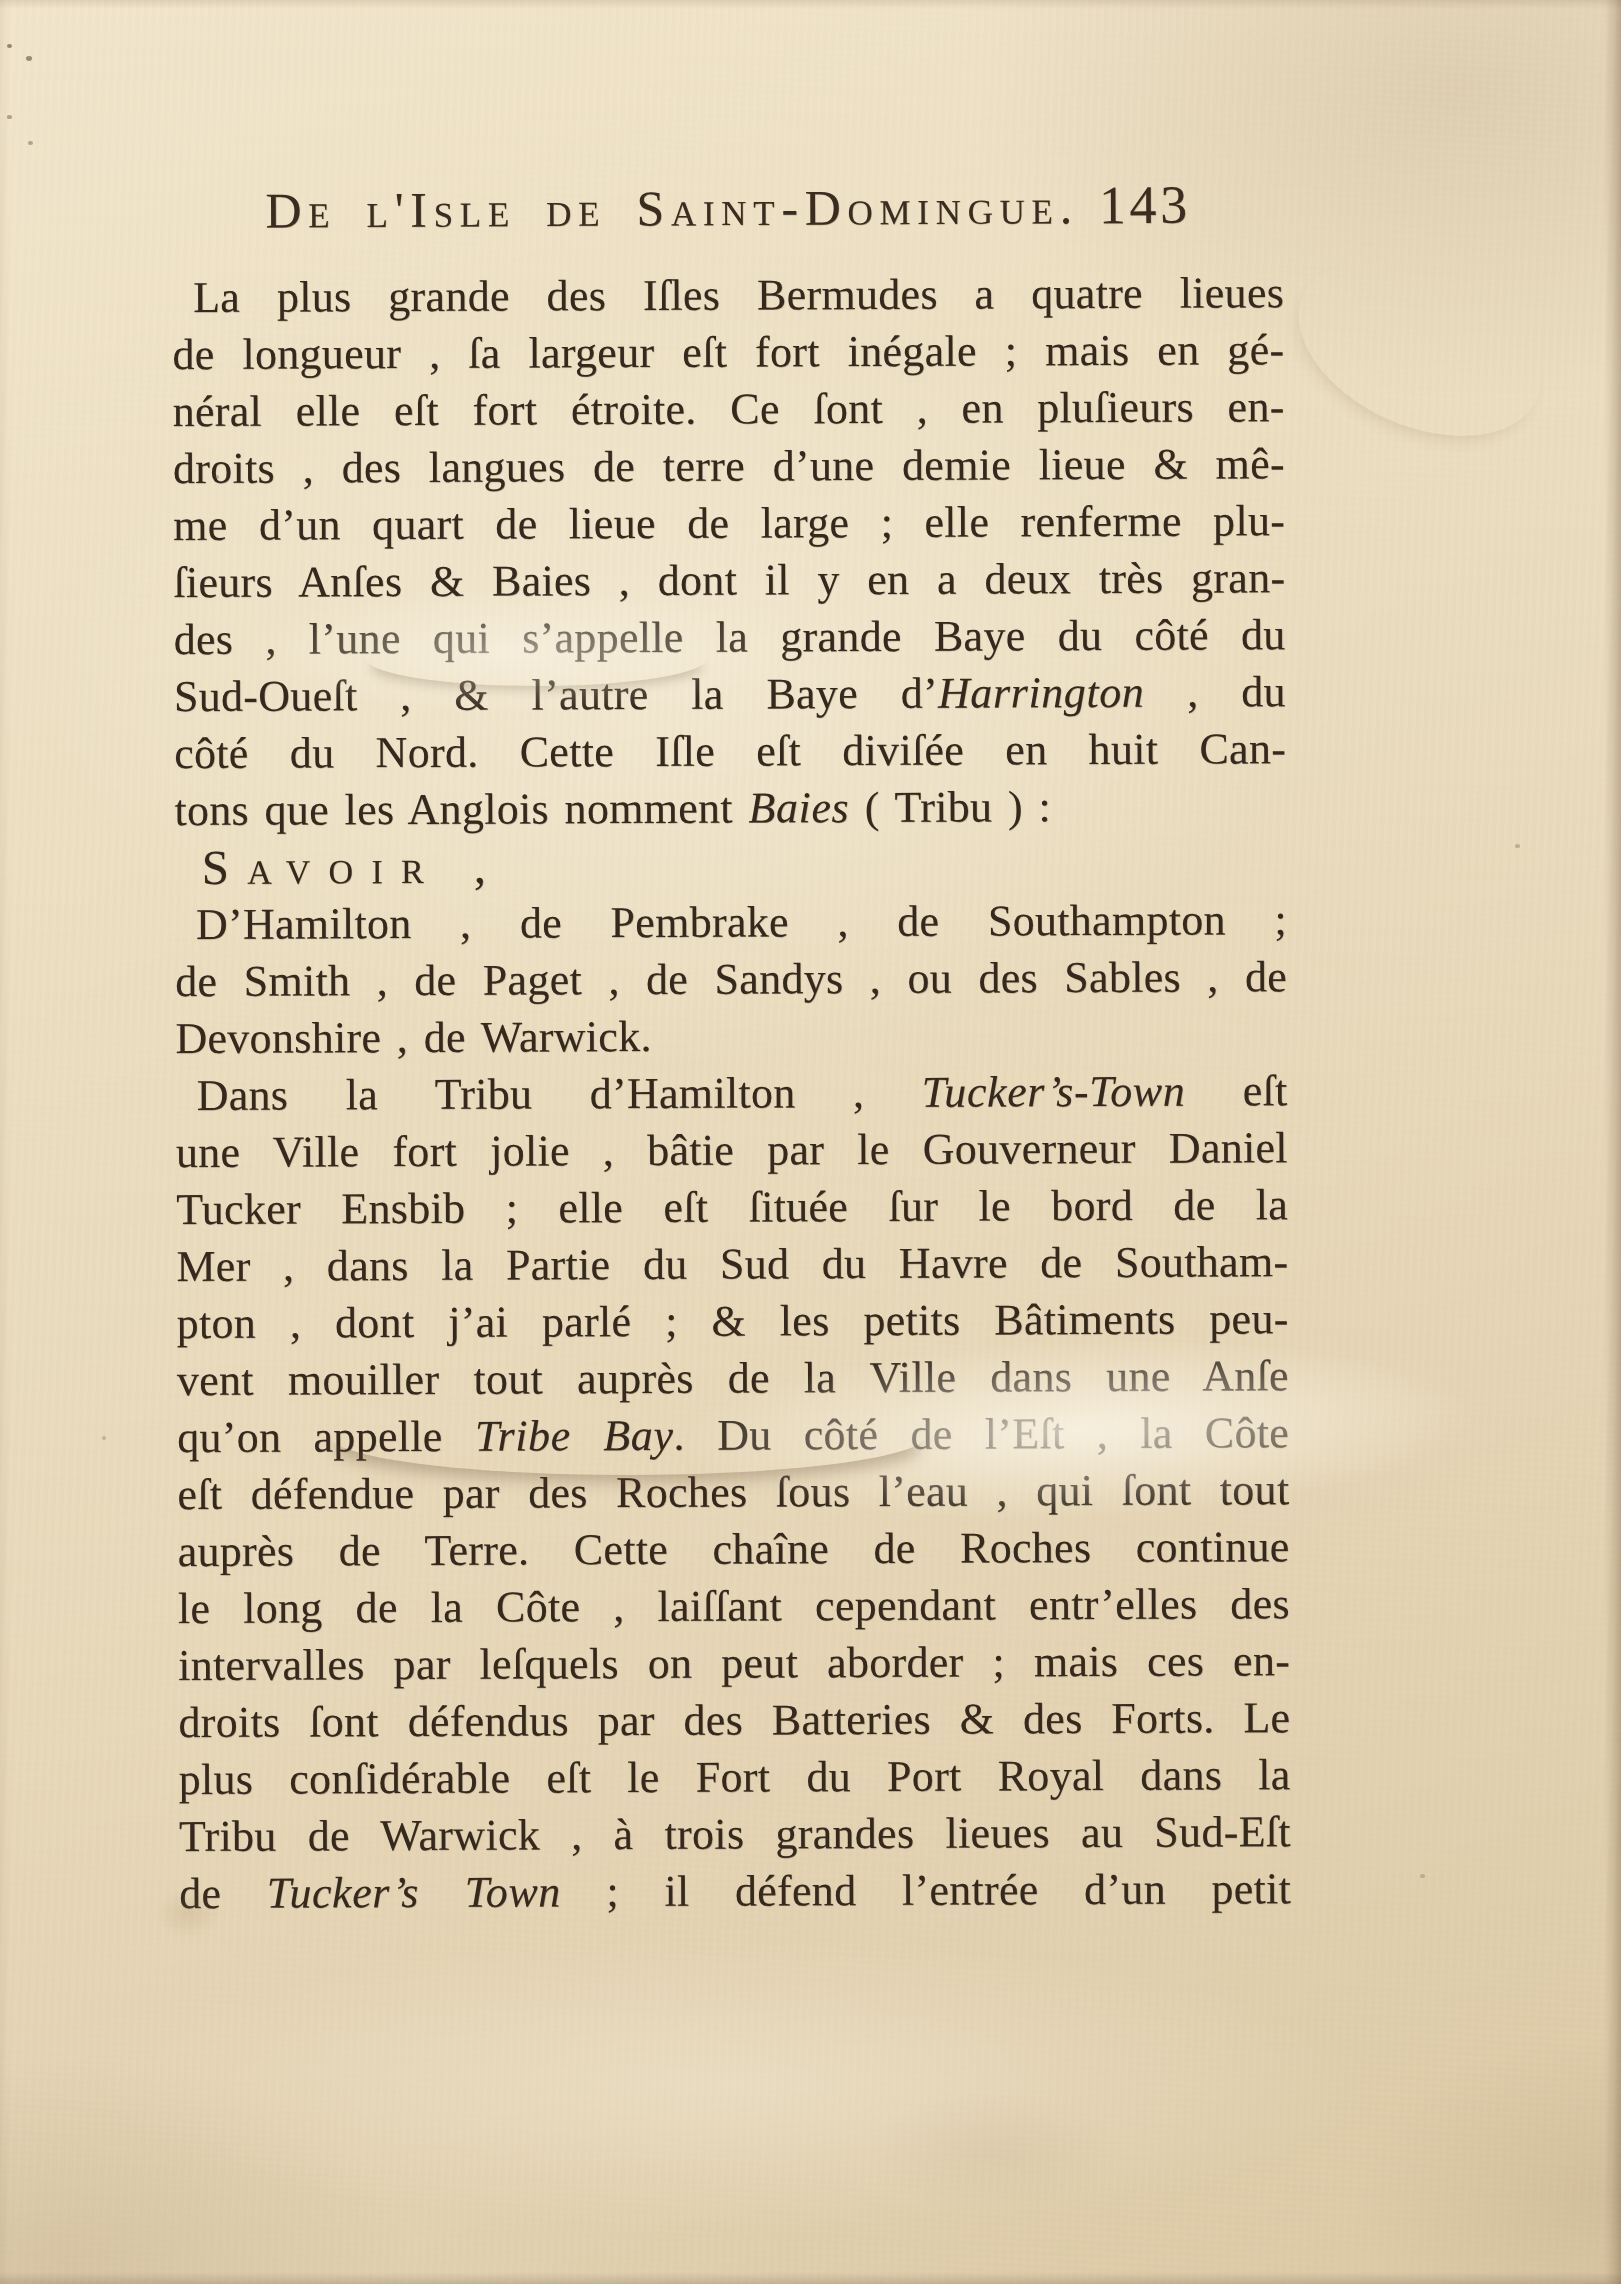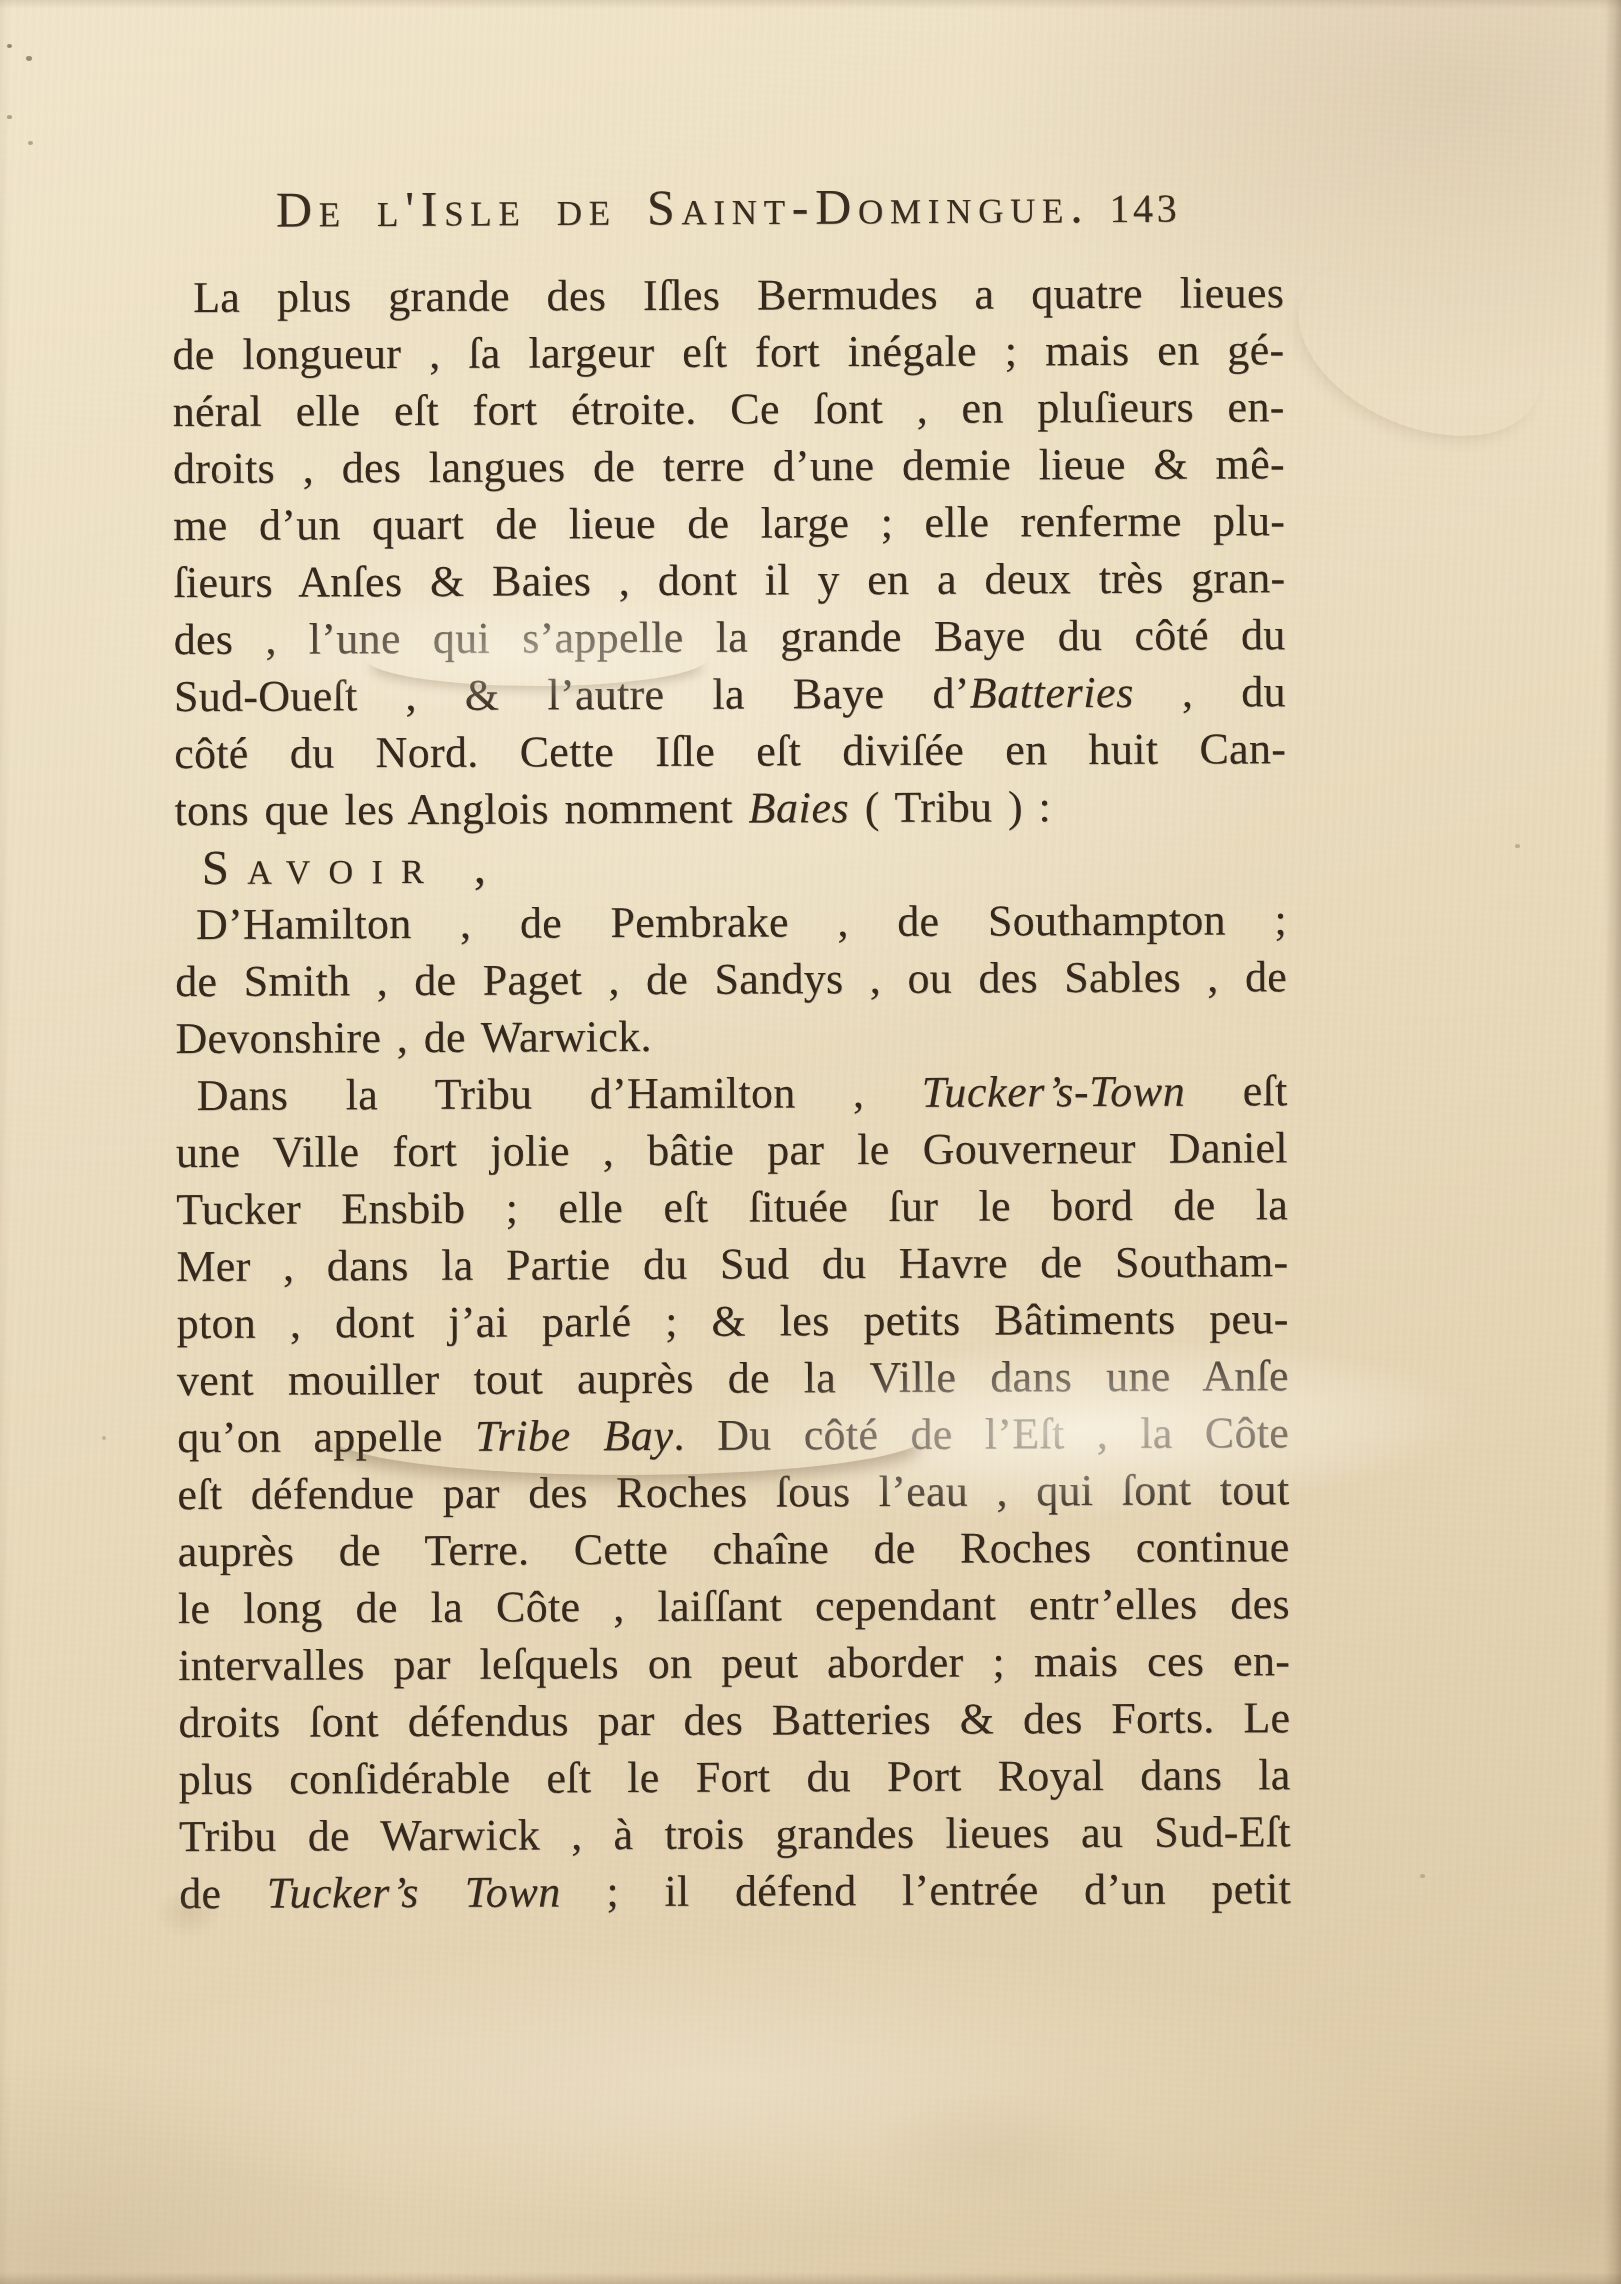--- a/index.html
+++ b/index.html
@@ -29,21 +29,21 @@
   .page-header{
     position:absolute;left:172px;top:180px;width:1112px;
     text-align:center;white-space:nowrap;
     font-variant:small-caps;
     font-size:50px;line-height:61px;
     letter-spacing:6.7px;word-spacing:11px;
     color:#3a2d20;
     text-shadow:0.4px 0.5px 0.7px rgba(52,40,28,.4);
     transform:rotate(-.3deg);transform-origin:left top;
   }
-  .page-number{font-variant:normal;font-size:40px;letter-spacing:3.7px;margin-left:20px;}
+  .page-number{font-variant:normal;font-size:54px;letter-spacing:3.7px;margin-left:20px;}
 
   
   .text-block{
     position:absolute;left:172px;top:269px;width:1112px;
     transform:rotate(-.25deg);transform-origin:left top;
     color:#35291d;
     text-shadow:0.4px 0.5px 0.7px rgba(50,38,26,.45);
   }
   .line{
     height:57px;line-height:57px;font-size:44px;
@@ -107,21 +107,21 @@
 </header>
 
 <main class="text-block">
     <div class="line indent"><span class="rm">La plus grande des Iſles Bermudes a quatre lieues</span></div>
     <div class="line"><span class="rm">de longueur , ſa largeur eſt fort inégale ; mais en gé-</span></div>
     <div class="line"><span class="rm">néral elle eſt fort étroite. Ce ſont , en pluſieurs en-</span></div>
     <div class="line"><span class="rm">droits , des langues de terre d’une demie lieue &amp; mê-</span></div>
     <div class="line"><span class="rm">me d’un quart de lieue de large ; elle renferme plu-</span></div>
     <div class="line"><span class="rm">ſieurs Anſes &amp; Baies , dont il y en a deux très gran-</span></div>
     <div class="line"><span class="rm">des , l’une qui s’appelle la grande Baye du côté du</span></div>
-    <div class="line"><span class="rm">Sud-Oueſt , &amp; l’autre la Baye d’</span><span class="it">Batteries</span><span class="rm"> , du</span></div>
+    <div class="line"><span class="rm">Sud-Oueſt , &amp; l’autre la Baye d’</span><span class="it">Harrington</span><span class="rm"> , du</span></div>
     <div class="line"><span class="rm">côté du Nord. Cette Iſle eſt diviſée en huit Can-</span></div>
     <div class="line no-just"><span class="rm">tons que les Anglois nomment </span><span class="it">Baies</span><span class="rm"> ( Tribu ) :</span></div>
     <div class="line indent no-just spaced-caps"><span class="rm">Savoir ,</span></div>
     <div class="line indent"><span class="rm">D’Hamilton , de Pembrake , de Southampton ;</span></div>
     <div class="line"><span class="rm">de Smith , de Paget , de Sandys , ou des Sables , de</span></div>
     <div class="line no-just"><span class="rm">Devonshire , de Warwick.</span></div>
     <div class="line indent"><span class="rm">Dans la Tribu d’Hamilton , </span><span class="it">Tucker’s-Town</span><span class="rm"> eſt</span></div>
     <div class="line"><span class="rm">une Ville fort jolie , bâtie par le Gouverneur Daniel</span></div>
     <div class="line"><span class="rm">Tucker Ensbib ; elle eſt ſituée ſur le bord de la</span></div>
     <div class="line"><span class="rm">Mer , dans la Partie du Sud du Havre de Southam-</span></div>

